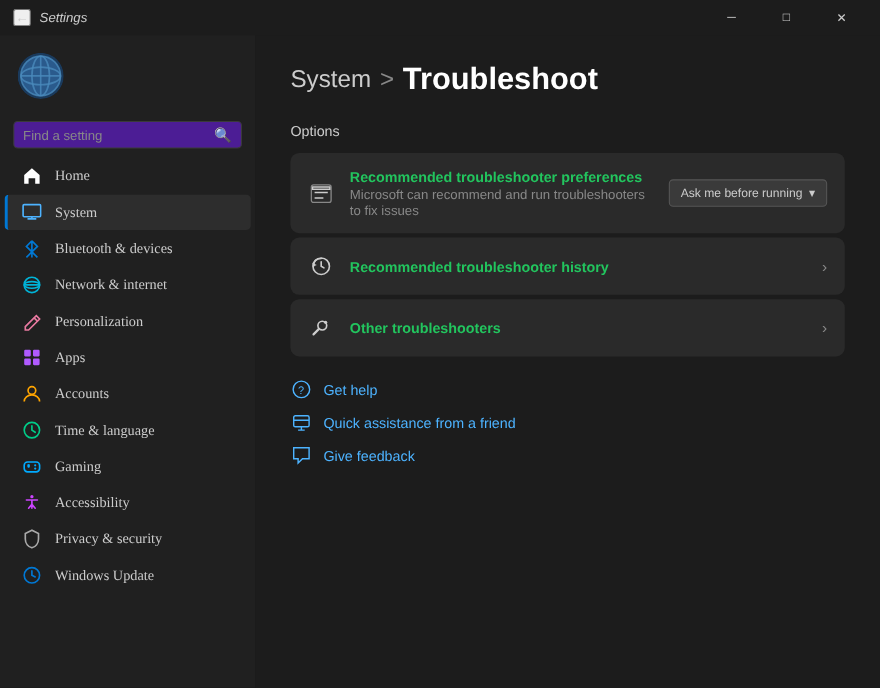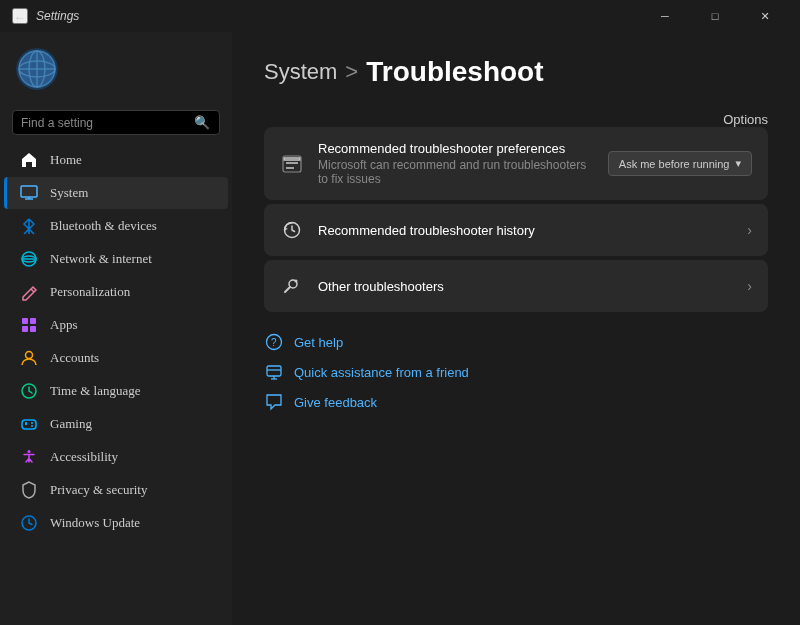--- a/index.html
+++ b/index.html
@@ -86,21 +86,21 @@
       overflow: hidden;
       flex-shrink: 0;
     }
     .avatar svg {
       width: 42px;
       height: 42px;
     }
 
     .search-box {
       margin: 4px 12px 8px 12px;
-      background: #000000;
+      background: #4c1d95;
       border: 1px solid #3a3a3a;
       border-radius: 4px;
       display: flex;
       align-items: center;
       padding: 4px 8px;
       gap: 16px;
     }
     .search-box input {
       background: transparent;
       border: none;
@@ -167,21 +167,21 @@
     }
     .breadcrumb-current {
       font-size: 28px;
       font-weight: 700;
       color: #ffffff;
     }
 
     .options-label {
       font-size: 13px;
       color: #cccccc;
-      text-align: right;
+      margin-bottom: 12px;
     }
 
     .card {
       background: #2a2a2a;
       border-radius: 8px;
       margin-bottom: 4px;
       overflow: hidden;
     }
 
     .card-row {
@@ -201,22 +201,22 @@
       justify-content: center;
       color: #cccccc;
       font-size: 18px;
     }
 
     .card-text {
       flex: 1;
     }
     .card-title {
       font-size: 13px;
-      color: #ffffff;
-      font-weight: 400;
+      color: #22c55e;
+      font-weight: 700;
     }
     .card-subtitle {
       font-size: 12px;
       color: #888;
       margin-top: 2px;
     }
 
     .card-action {
       display: flex;
       align-items: center;

